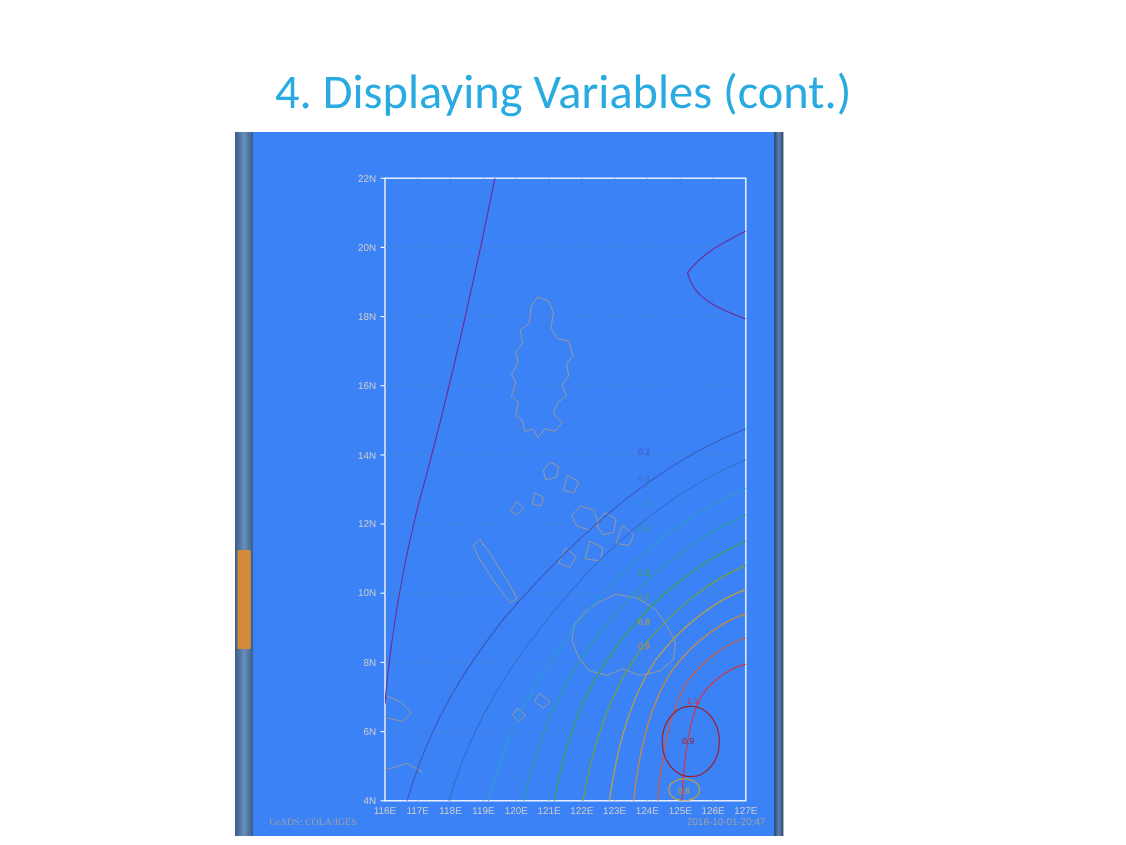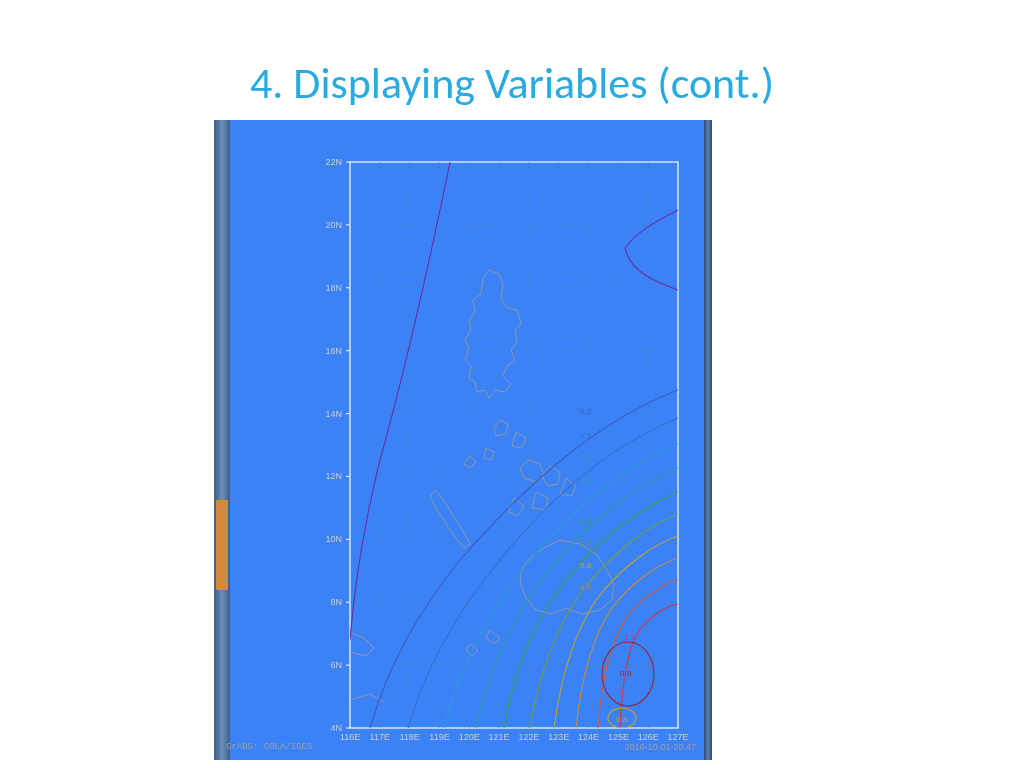--- a/index.html
+++ b/index.html
@@ -64,25 +64,25 @@
     background: #3b82f6;
   }
   .plot-area svg {
     position: absolute;
     left: 0; top: 0;
     width: 100%;
     height: 100%;
   }
   .credits {
     position: absolute;
-    left: 12px;
+    left: 31px;
     bottom: 8px;
     font-size: 9px;
     color: #a0a0a0;
-    font-family: Liberation Mono, monospace;
+    font-family: Liberation Serif, serif;
   }
   .timestamp {
     position: absolute;
     right: 16px;
     bottom: 8px;
     font-size: 9px;
     color: #a0a0a0;
     font-family: Arial, sans-serif;
   }
   .axis-label {

